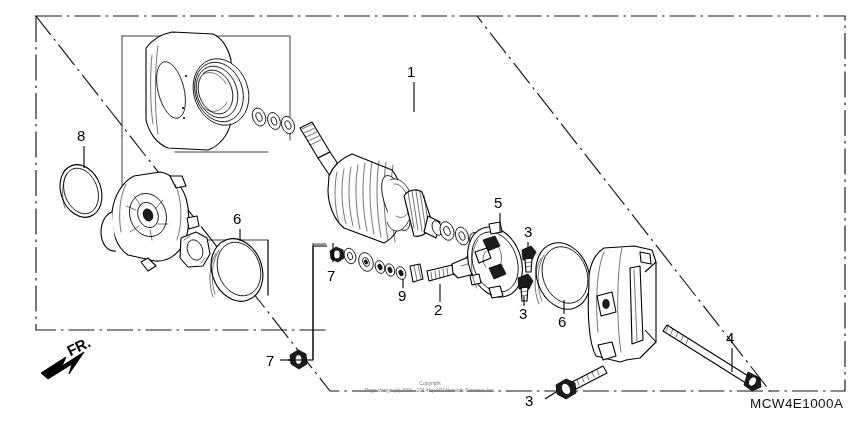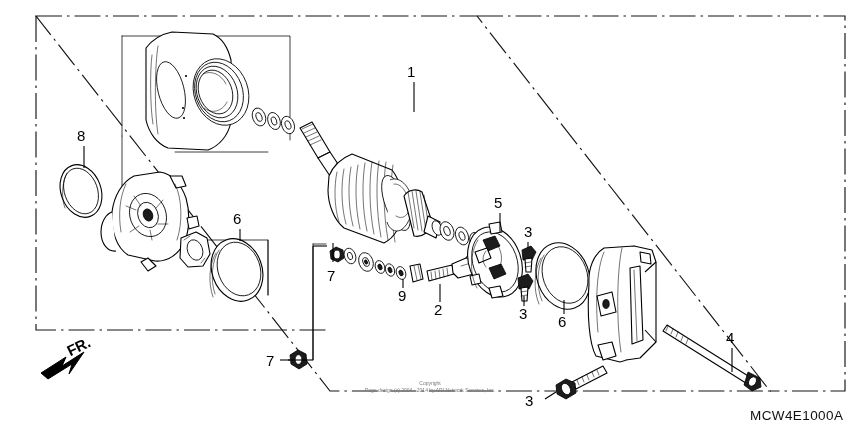--- a/index.html
+++ b/index.html
@@ -490,15 +490,15 @@
   <div class="callout-label" style="left:726px; top:330px;">4</div>
   <div class="callout-label" style="left:525px; top:393px;">3</div>
 
   <div class="fr-text" style="left:64px; top:344px; transform:rotate(-26deg); transform-origin:left top;">FR.</div>
 
   <div class="copyright-block" style="left:330px; top:380px; width:200px;">
     <span class="c1">Copyright</span>
     <span class="c2">Page design (c) 2004 - 2014 by ARI Network Services, Inc.</span>
   </div>
 
-  <div class="partno" style="left:750px; top:408px;">MCW4E1000A</div>
+  <div class="partno" style="left:750px; top:396px;">MCW4E1000A</div>
 
 </div>
 
 </body></html>

